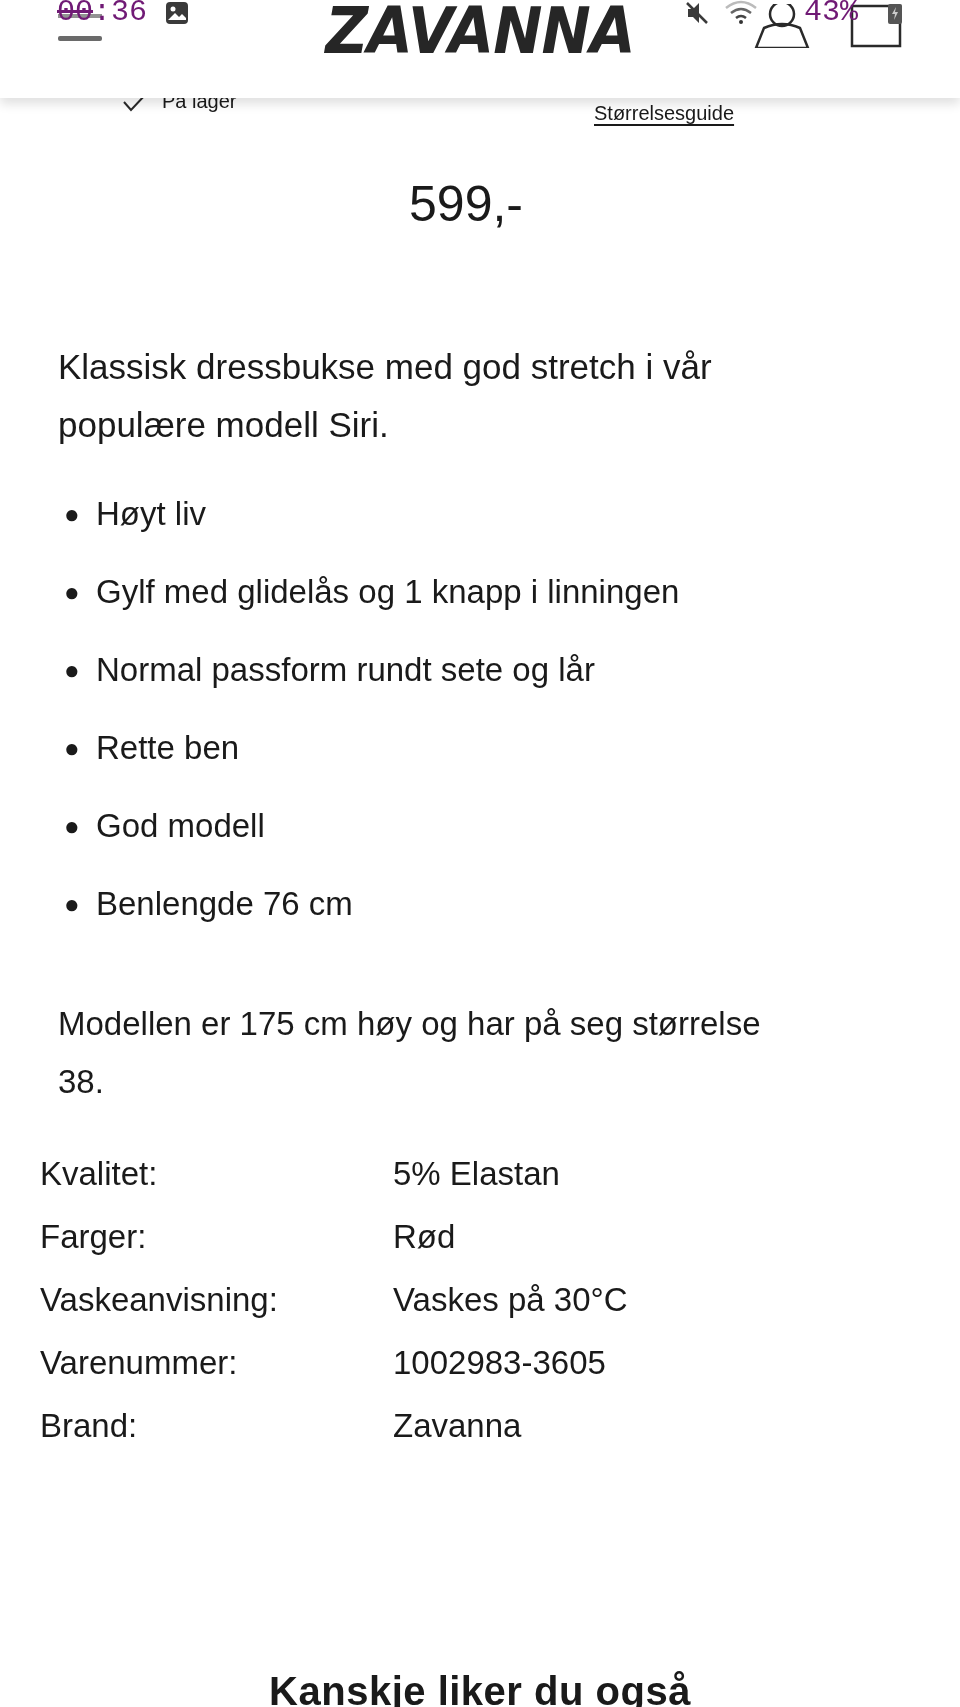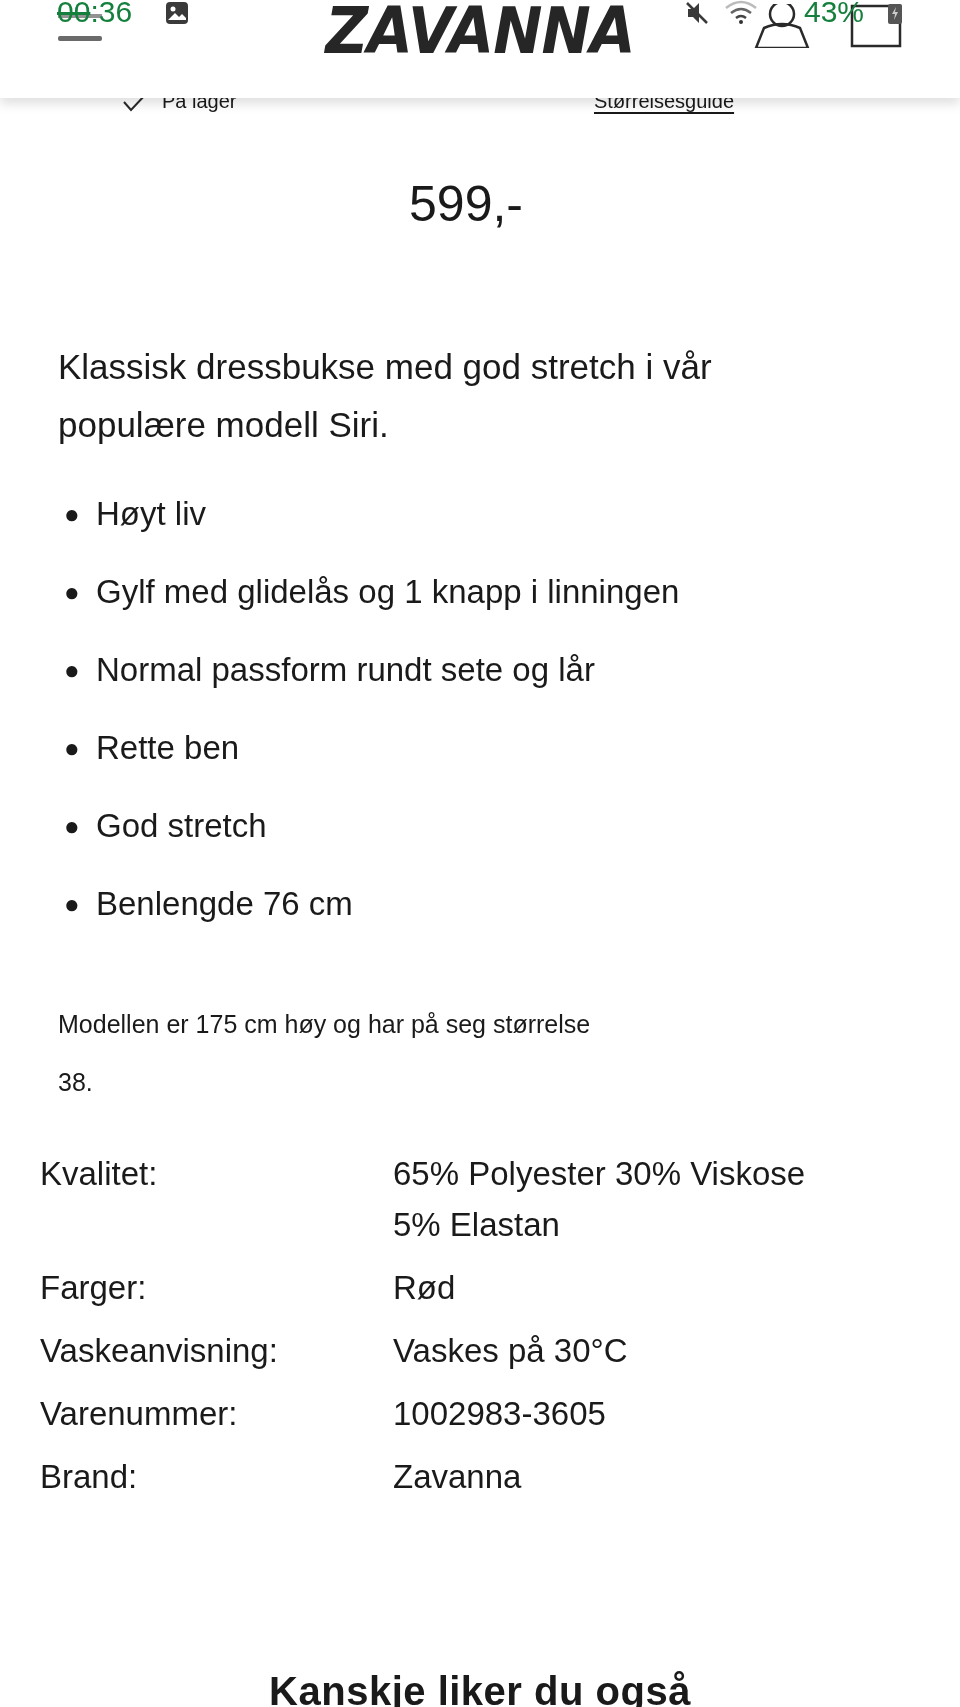--- a/index.html
+++ b/index.html
@@ -35,40 +35,40 @@
       letter-spacing: -1px; color: #262626;
       transform: scaleX(0.92);
     }
     .header-icon { position: absolute; }
     .user-icon { left: 752px; top: 4px; width: 60px; height: 44px; }
     .bag-icon { left: 848px; top: 2px; width: 56px; height: 46px; }
 
     
     .status-bar {
       position: absolute; top: 0; left: 0; width: 960px; height: 30px; z-index: 6;
-      font-size: 30px; color: #15803d;
+      font-size: 30px; color: #701a75; font-family: Liberation Mono, monospace;
     }
     .status-time { position: absolute; left: 57px; top: -5px; }
     .status-time .strike { text-decoration: line-through; }
     .status-img-icon { position: absolute; left: 165px; top: 1px; width: 24px; height: 24px; }
     .status-mute { position: absolute; left: 684px; top: 0px; width: 26px; height: 26px; }
     .status-wifi { position: absolute; left: 724px; top: 0px; width: 34px; height: 26px; }
     .status-battery-text { position: absolute; left: 804px; top: -5px; }
     .status-battery-icon { position: absolute; left: 888px; top: 2px; width: 14px; height: 22px; }
 
     
     .stock-row {
       position: absolute; top: 90px; left: 0; width: 896px; height: 40px; z-index: 4;
       font-size: 20px;
       padding-left: 16px;
     }
     .stock-status { position: absolute; left: 122px; top: 0; display: flex; align-items: center; gap: 14px; }
     .check-icon { width: 26px; height: 22px; }
     .size-guide {
-      position: absolute; left: 594px; top: 0; text-decoration: underline;
+      position: absolute; left: 594px; top: 12px; text-decoration: underline;
       text-underline-offset: 4px; text-decoration-thickness: 2px; color: #1a1a1a;
     }
 
     .price {
       position: absolute; top: 175px; left: 0; width: 932px; text-align: center;
       font-size: 50px; color: #1a1a1a;
     }
 
     .description {
       position: absolute; top: 338px; left: 58px; width: 820px;
@@ -77,21 +77,21 @@
     .features {
       position: absolute; top: 494px; left: 58px; width: 820px; list-style: none;
     }
     .features li {
       font-size: 33px; height: 78px; display: flex; align-items: flex-start; line-height: 40px;
     }
     .bullet { width: 38px; font-size: 26px; line-height: 40px; padding-left: 6px; }
 
     .model-info {
       position: absolute; top: 995px; left: 58px; width: 820px;
-      font-size: 25px; line-height: 58px;
+      font-size: 33px; line-height: 58px;
     }
 
     .specs {
       position: absolute; top: 1148px; left: 40px; width: 860px;
     }
     .spec-row { display: flex; font-size: 33px; line-height: 51px; margin-bottom: 12px; }
     .spec-label { width: 353px; }
     .spec-value { width: 480px; }
 
     .also-like {
@@ -171,38 +171,37 @@
     <li>
         <span class="bullet">●</span>
         <span>Normal passform rundt sete og lår</span>
       </li>
     <li>
         <span class="bullet">●</span>
         <span>Rette ben</span>
       </li>
     <li>
         <span class="bullet">●</span>
-        <span>God stretch</span>
+        <span>God modell</span>
       </li>
     <li>
         <span class="bullet">●</span>
         <span>Benlengde 76 cm</span>
       </li>
   </ul>
 
   <div class="model-info">
     <div>Modellen er 175 cm høy og har på seg størrelse</div>
     <div>38.</div>
   </div>
 
   <div class="specs">
     <div class="spec-row">
       <div class="spec-label">Kvalitet:</div>
       <div class="spec-value">
-        <div>65% Polyester 30% Viskose</div>
         <div>5% Elastan</div>
       </div>
     </div>
     <div class="spec-row">
       <div class="spec-label">Farger:</div>
       <div class="spec-value">Rød</div>
     </div>
     <div class="spec-row">
       <div class="spec-label">Vaskeanvisning:</div>
       <div class="spec-value">Vaskes på 30°C</div>

